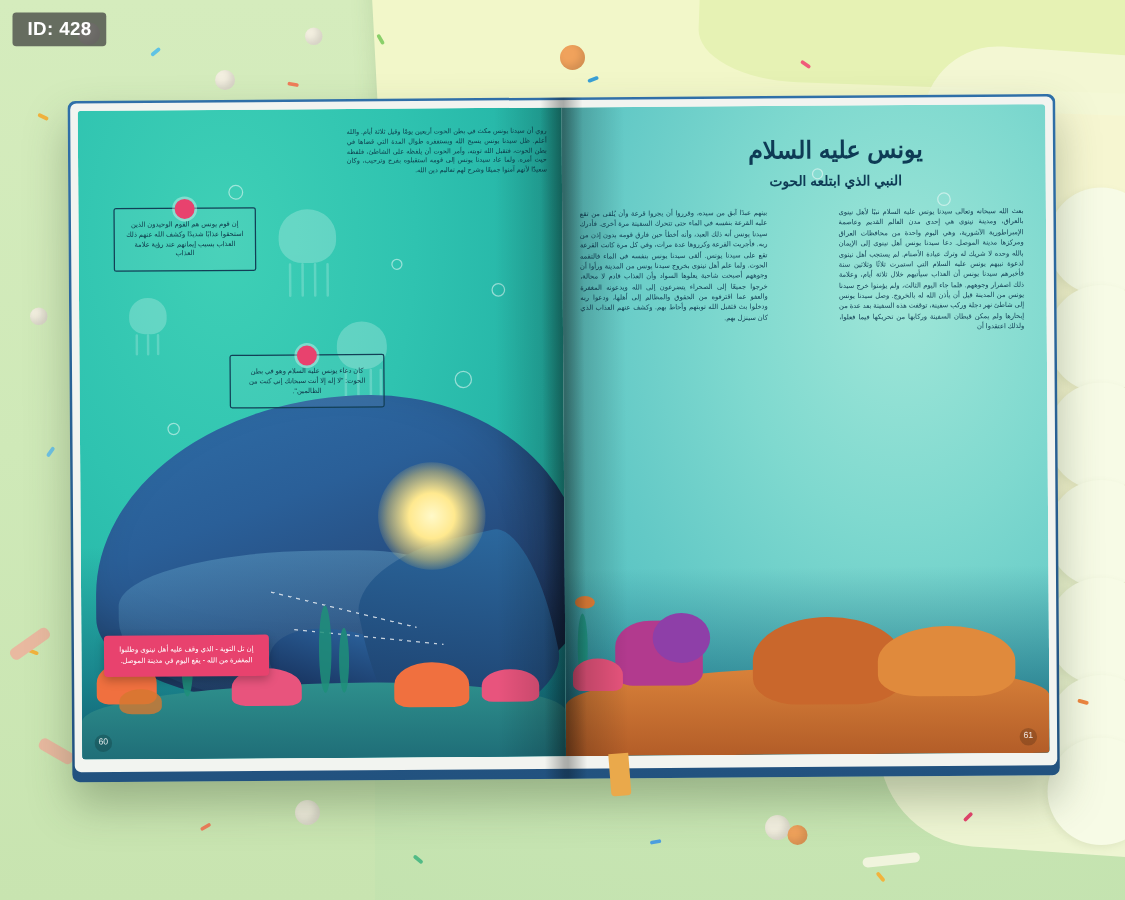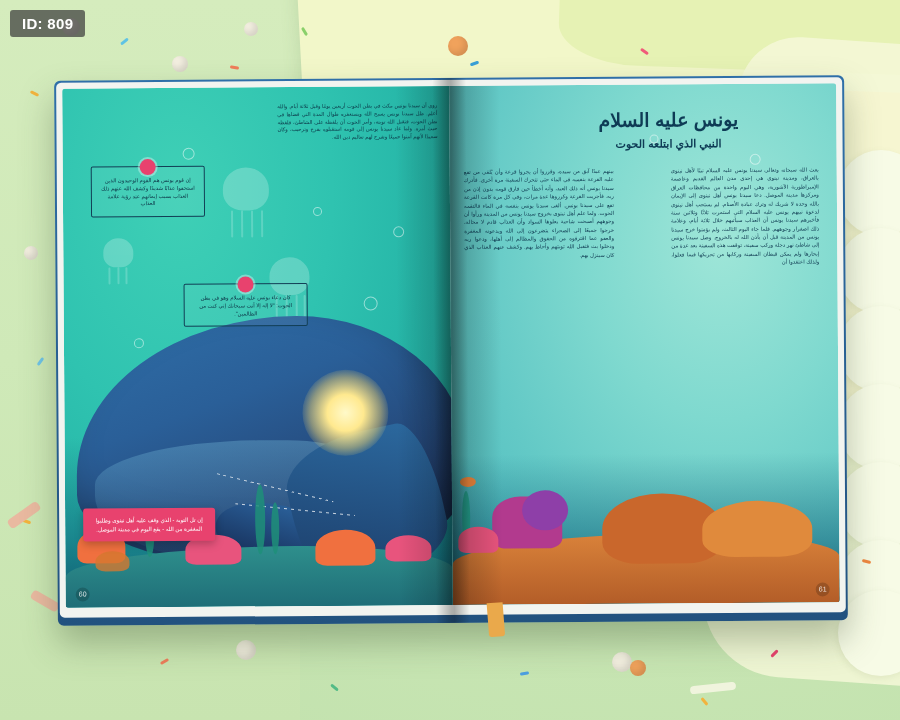--- a/index.html
+++ b/index.html
@@ -528,14 +528,14 @@
 
         <div class="page-num" style="right:10px;">61</div>
       </div>
 
     </div>
 
     <div class="gutter"></div>
     <div class="bookmark"></div>
   </div>
 
-  <div class="id-badge">ID: 809</div>
+  <div class="id-badge">ID: 428</div>
 </div>
 
 </body></html>

